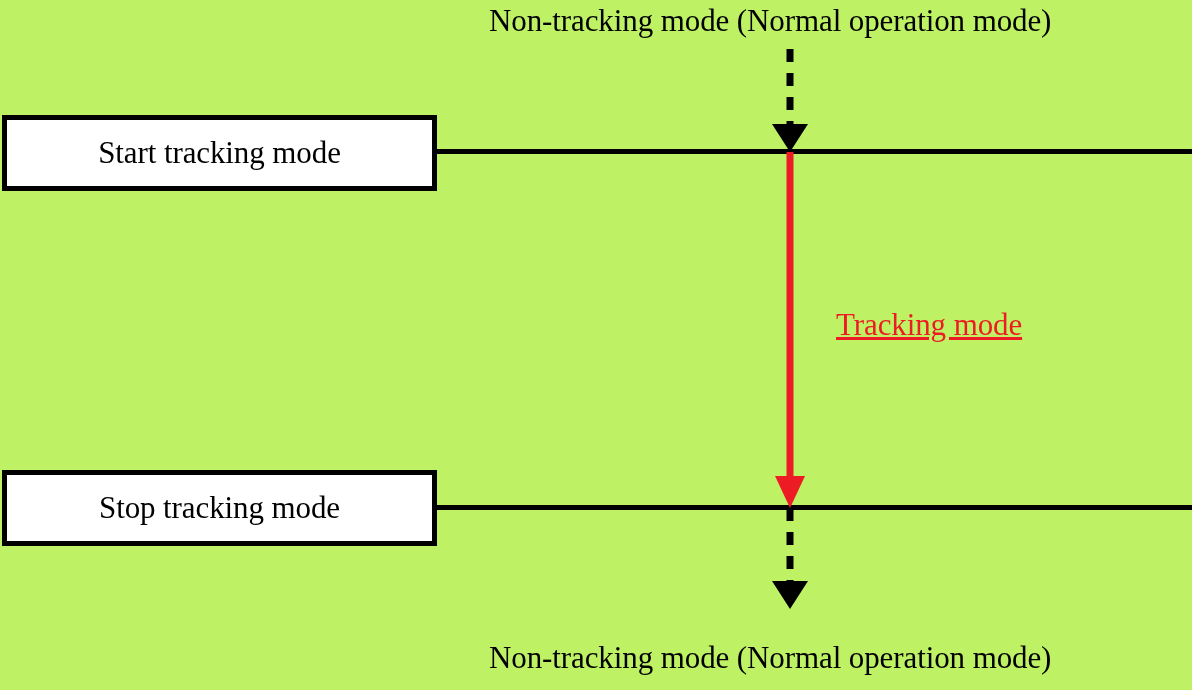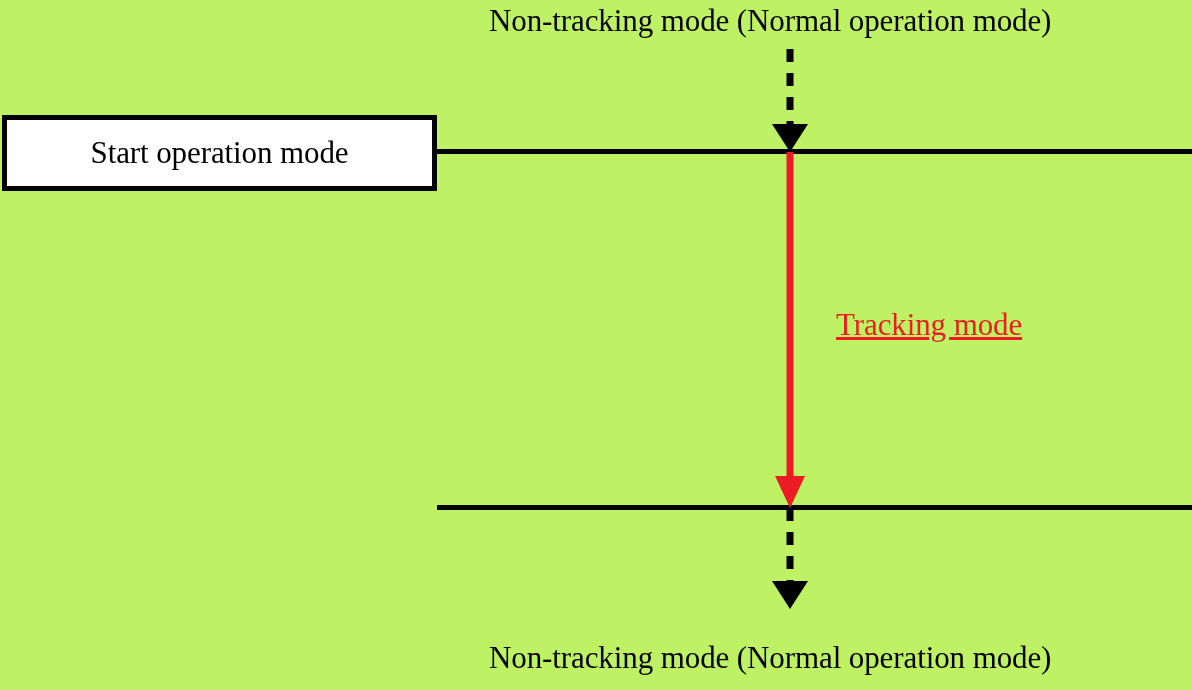--- a/index.html
+++ b/index.html
@@ -92,25 +92,28 @@
   }
 </style>
 </head>
 <body>
 
 <div id="canvas">
 
   <div class="label" id="label-top">Non-tracking mode (Normal operation mode)</div>
 
   <div class="mode-box" id="box-start">
-    <span class="mode-box-label">Start operation mode</span>
+    <span class="mode-box-label">Start tracking mode</span>
   </div>
 
   <div class="timeline" id="timeline-start"></div>
 
+  <div class="mode-box" id="box-stop">
+    <span class="mode-box-label">Stop tracking mode</span>
+  </div>
 
   <div class="timeline" id="timeline-stop"></div>
 
   <div class="label" id="label-tracking-mode">Tracking mode</div>
 
   <div class="label" id="label-bottom">Non-tracking mode (Normal operation mode)</div>
 
   <svg id="connectors" viewBox="0 0 1192 690">
 
     <g>

